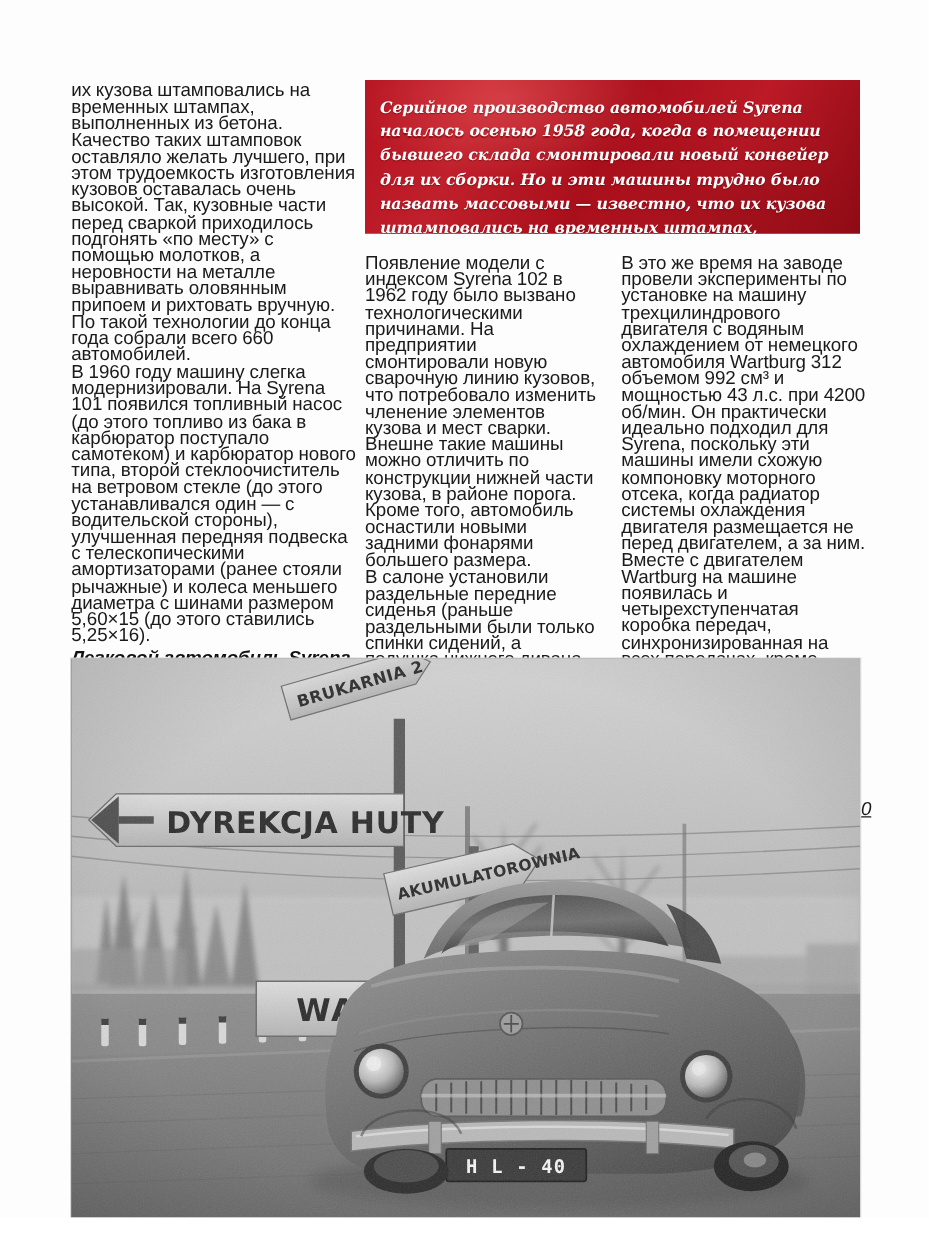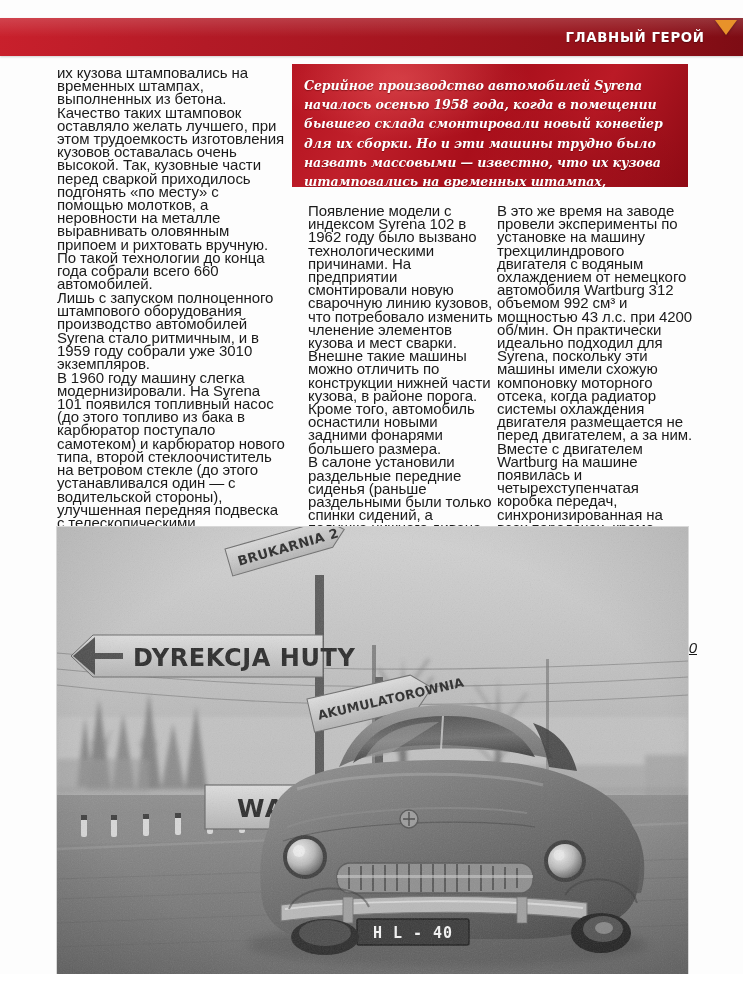--- a/index.html
+++ b/index.html
@@ -83,21 +83,21 @@
     letter-spacing: -0.05px;
     word-spacing: -0.2px;
   }
 
   #col-left {
     left: 57px;
     top: 66px;
     width: 230px;
   }
   #col-mid {
-    left: 308px;
+    left: 292px;
     top: 204px;
     width: 188px;
   }
   #col-right {
     left: 497px;
     top: 204px;
     width: 200px;
   }
 
   .caption-italic {
@@ -174,32 +174,27 @@
     position: absolute;
     left: 0; bottom: 0; width: 743px; height: 27px;
     background: #ffffff;
   }
 </style>
 </head>
 <body>
 
 <div class="page">
 
-  <div class="header-banner">
-    <div class="header-title">ГЛАВНЫЙ ГЕРОЙ</div>
-    <div class="header-corner"></div>
-  </div>
 
   <div class="callout">
     <p class="callout-text">Серийное производство автомобилей Syrena началось осенью 1958 года, когда в помещении бывшего склада смонтировали новый конвейер для их сборки. Но и эти машины трудно было назвать массовыми — известно, что их кузова штамповались на временных штампах, выполненных из бетона.</p>
   </div>
 
   <div class="col" id="col-left">
     <p>их кузова штамповались на временных штампах, выполненных из бетона. Качество таких штамповок оставляло желать лучшего, при этом трудоемкость изготовления кузовов оставалась очень высокой. Так, кузовные части перед сваркой приходилось подгонять «по месту» с помощью молотков, а неровности на металле выравнивать оловянным припоем и рихтовать вручную. По такой технологии до конца года собрали всего 660 автомобилей.</p>
-    <p>Лишь с запуском полноценного штампового оборудования производство автомобилей Syrena стало ритмичным, и в 1959 году собрали уже 3010 экземпляров.</p>
     <p>В 1960 году машину слегка модернизировали. На Syrena 101 появился топливный насос (до этого топливо из бака в карбюратор поступало самотеком) и карбюратор нового типа, второй стеклоочиститель на ветровом стекле (до этого устанавливался один — с водительской стороны), улучшенная передняя подвеска с телескопическими амортизаторами (ранее стояли рычажные) и колеса меньшего диаметра с шинами размером 5,60×15 (до этого ставились 5,25×16).</p>
     <p class="caption-italic">Легковой автомобиль Syrena 103 оснащался двигателем большей мощности</p>
   </div>
 
   <div class="col" id="col-mid">
     <p>Появление модели с индексом Syrena 102 в 1962 году было вызвано технологическими причинами. На предприятии смонтировали новую сварочную линию кузовов, что потребовало изменить членение элементов кузова и мест сварки. Внешне такие машины можно отличить по конструкции нижней части кузова, в районе порога. Кроме того, автомобиль оснастили новыми задними фонарями большего размера.</p>
     <p>В салоне установили раздельные передние сиденья (раньше раздельными были только спинки сидений, а подушка нижнего дивана была единой), рычаг стояночного тормоза переместился с левой стороны водительского сиденья под приборную панель, привод стартера теперь осуществлялся от замка зажигания, а не от отдельной кнопки.</p>
   </div>
 
   <div class="col" id="col-right">

